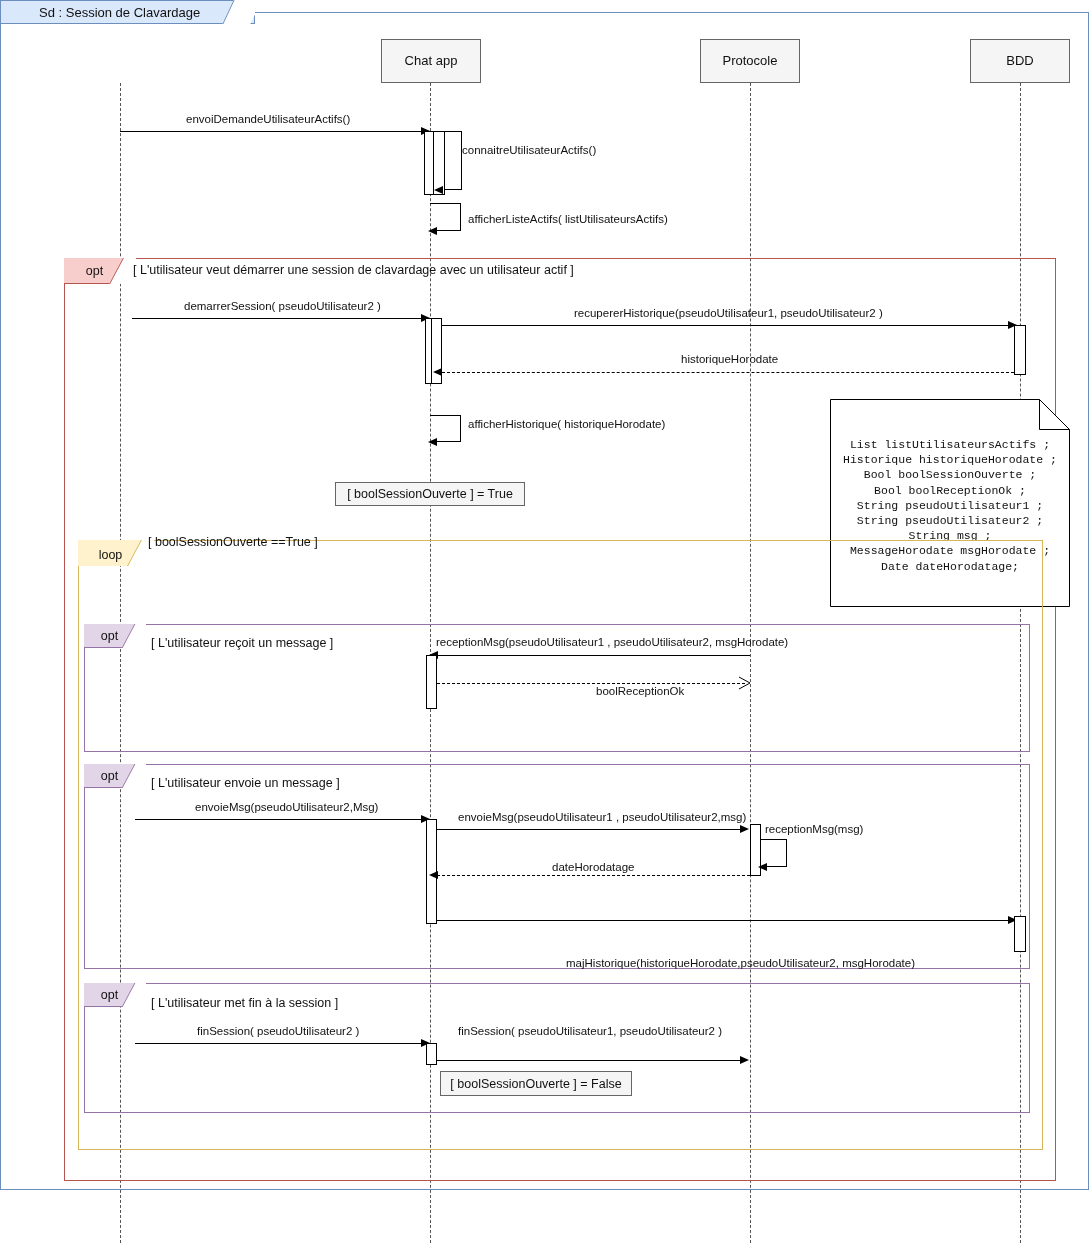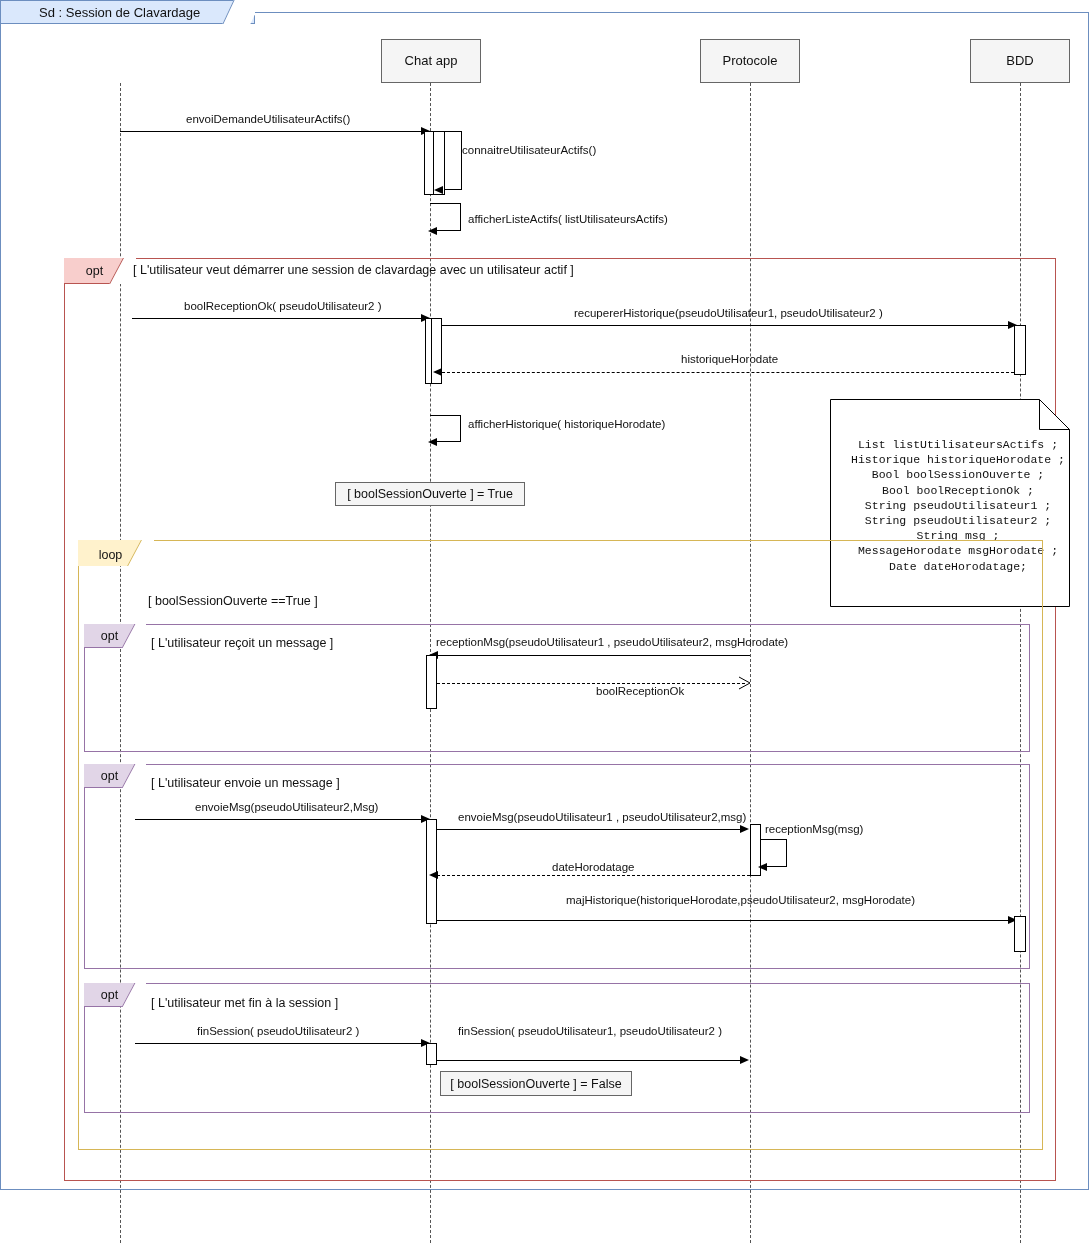--- a/index.html
+++ b/index.html
@@ -34,21 +34,21 @@
   .frag-tab{height:26px;box-sizing:border-box;display:flex;align-items:center;justify-content:center;
             font-size:12.5px;color:#111;}
   .frag-tab-notch{height:26px;width:22px;background:#fff;transform:skewX(-28deg);box-sizing:border-box;}
   .guard{font-size:12.5px;color:#111;white-space:nowrap;}
   
   .state-box{background:#f5f5f5;border:1px solid #666;box-sizing:border-box;
              display:flex;align-items:center;justify-content:center;font-size:12.5px;color:#111;white-space:nowrap;}
   
   .note{box-sizing:border-box;}
   .note-text{position:absolute;left:0;top:26px;width:100%;text-align:center;
-             font-family:"Liberation Mono",monospace;font-size:11.5px;line-height:15.2px;color:#111;white-space:pre;padding-left:8px;}
+             font-family:"Liberation Mono",monospace;font-size:11.5px;line-height:15.2px;color:#111;white-space:pre;}
 </style>
 </head>
 <body>
 
 <div id="canvas">
 
   <div class="abs sd-frame"></div>
   <div class="abs sd-tab-clip">
     <div class="abs sd-tab" style="width:255px;">Sd :  Session de Clavardage</div>
     <div class="abs sd-tab-notch"></div>
@@ -87,21 +87,21 @@
 
   <div class="abs frag" style="left:64px;top:258px;width:992px;height:923px;border:1px solid #b85450;"></div>
   <div class="abs" style="left:64px;top:258px;width:72px;height:26px;overflow:hidden;">
     <div class="abs frag-tab" style="left:0;top:0;width:62px;height:26px;background:#f8cecc;border:1px solid #b85450;border-top:none;border-left:none;">opt</div>
     <div class="abs frag-tab-notch" style="left:52px;top:0;border-left:1px solid #b85450;"></div>
   </div>
   <div class="abs guard" style="left:133px;top:249px;margin-top:14px;">[ L'utilisateur veut démarrer une session de clavardage avec un utilisateur actif ]</div>
 
   <div class="abs msg-line" style="left:132px;top:318px;width:290px;"></div>
   <div class="abs arrow-r" style="left:421px;top:313.5px;"></div>
-  <div class="abs msg-lbl" style="left:184px;top:300px;">boolReceptionOk( pseudoUtilisateur2 )</div>
+  <div class="abs msg-lbl" style="left:184px;top:300px;">demarrerSession( pseudoUtilisateur2 )</div>
 
   <div class="abs act" style="left:425px;top:318px;width:11px;height:66px;"></div>
   <div class="abs act" style="left:431px;top:318px;width:11px;height:66px;"></div>
 
   <div class="abs msg-line" style="left:442px;top:325px;width:570px;"></div>
   <div class="abs arrow-r" style="left:1008px;top:320.5px;"></div>
   <div class="abs msg-lbl" style="left:574px;top:307px;">recupererHistorique(pseudoUtilisateur1,  pseudoUtilisateur2 )</div>
 
   <div class="abs act" style="left:1014px;top:325px;width:12px;height:50px;"></div>
 
@@ -129,21 +129,21 @@
 String msg ;
 MessageHorodate msgHorodate ;
 Date dateHorodatage;</div>
   </div>
 
   <div class="abs frag" style="left:78px;top:540px;width:965px;height:610px;border:1px solid #d6b656;"></div>
   <div class="abs" style="left:78px;top:540px;width:76px;height:26px;overflow:hidden;">
     <div class="abs frag-tab" style="left:0;top:0;width:66px;height:30px;background:#fff2cc;border:1px solid #d6b656;border-top:none;border-left:none;">loop</div>
     <div class="abs frag-tab-notch" style="left:56px;top:0;border-left:1px solid #d6b656;"></div>
   </div>
-  <div class="abs guard" style="left:148px;top:594px;">[ boolSessionOuverte ==True ]</div>
+  <div class="abs guard" style="left:148px;top:535px;">[ boolSessionOuverte ==True ]</div>
 
   <div class="abs frag" style="left:84px;top:624px;width:946px;height:128px;border:1px solid #9673a6;"></div>
   <div class="abs" style="left:84px;top:624px;width:62px;height:24px;overflow:hidden;">
     <div class="abs frag-tab" style="left:0;top:0;width:52px;height:24px;background:#e1d5e7;border:1px solid #9673a6;border-top:none;border-left:none;">opt</div>
     <div class="abs frag-tab-notch" style="left:44px;top:0;height:24px;border-left:1px solid #9673a6;"></div>
   </div>
   <div class="abs guard" style="left:151px;top:636px;">[ L'utilisateur reçoit un message ]</div>
 
   <div class="abs msg-line" style="left:438px;top:655px;width:312px;"></div>
   <div class="abs arrow-l" style="left:429px;top:650.5px;"></div>
@@ -181,21 +181,21 @@
   <div class="abs selfcall" style="left:761px;top:839px;width:26px;height:28px;"></div>
   <div class="abs arrow-l" style="left:758px;top:862.5px;"></div>
   <div class="abs msg-lbl" style="left:765px;top:823px;">receptionMsg(msg)</div>
 
   <div class="abs msg-line dash" style="left:437px;top:875px;width:313px;"></div>
   <div class="abs arrow-l" style="left:429px;top:870.5px;"></div>
   <div class="abs msg-lbl" style="left:552px;top:861px;">dateHorodatage</div>
 
   <div class="abs msg-line" style="left:437px;top:920px;width:575px;"></div>
   <div class="abs arrow-r" style="left:1008px;top:915.5px;"></div>
-  <div class="abs msg-lbl" style="left:566px;top:894px;">majHistorique(historiqueHorodate,pseudoUtilisateur2, msgHorodate)</div>
+  <div class="abs msg-lbl" style="left:566px;top:957px;">majHistorique(historiqueHorodate,pseudoUtilisateur2, msgHorodate)</div>
 
   <div class="abs act" style="left:1014px;top:916px;width:12px;height:36px;"></div>
 
   <div class="abs frag" style="left:84px;top:983px;width:946px;height:130px;border:1px solid #9673a6;"></div>
   <div class="abs" style="left:84px;top:983px;width:62px;height:24px;overflow:hidden;">
     <div class="abs frag-tab" style="left:0;top:0;width:52px;height:24px;background:#e1d5e7;border:1px solid #9673a6;border-top:none;border-left:none;">opt</div>
     <div class="abs frag-tab-notch" style="left:44px;top:0;height:24px;border-left:1px solid #9673a6;"></div>
   </div>
   <div class="abs guard" style="left:151px;top:996px;">[ L'utilisateur met fin à la session ]</div>
 

